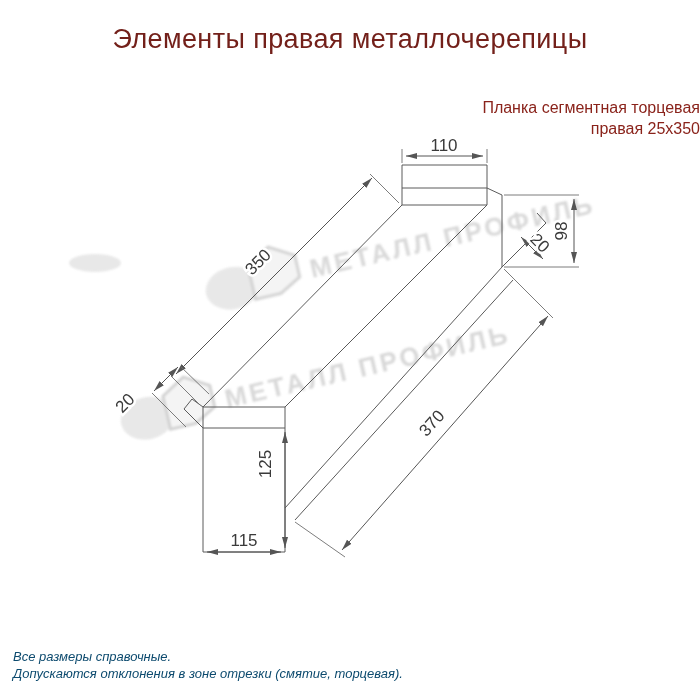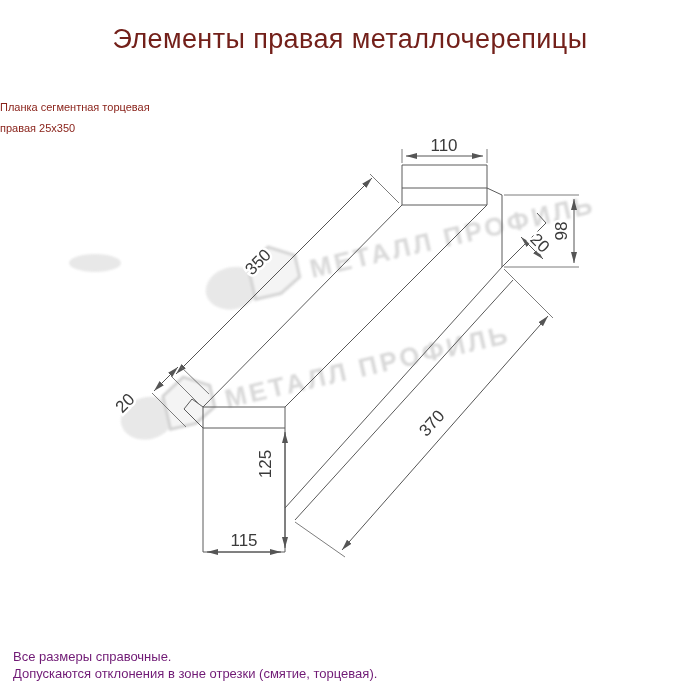--- a/index.html
+++ b/index.html
@@ -6,26 +6,26 @@
   body{
     width:700px;height:700px;background:#ffffff;position:relative;overflow:hidden;
     font-family:"Liberation Sans", sans-serif;
   }
   .stage{position:absolute;inset:0;background:#fff;}
   .title{
     position:absolute;top:24px;left:0;width:700px;text-align:center;
     font-size:27px;letter-spacing:.4px;color:#73201a;white-space:nowrap;
   }
   .subtitle{
-    position:absolute;top:97px;left:0;width:700px;text-align:left;
-    font-size:11px;line-height:21px;color:#8a231b;
+    position:absolute;top:97px;left:0;width:700px;text-align:right;
+    font-size:16px;line-height:21px;color:#8a231b;
   }
   .notes{
     position:absolute;left:13px;top:648px;
-    font-size:13px;line-height:17px;color:#701a75;
+    font-size:13px;line-height:17px;color:#0c4a6e;font-style:italic;
   }
   svg.draw{position:absolute;left:0;top:0;}
   .part{stroke:#5a5a5a;stroke-width:1;fill:none;}
   .ext{stroke:#6e6e6e;stroke-width:.9;fill:none;}
   .dimline{stroke:#555;stroke-width:1;fill:none;}
   .dim{
     font-family:"Liberation Sans", sans-serif;font-size:17px;fill:#3a3a3a;
     text-anchor:middle;stroke:#fff;stroke-width:5px;paint-order:stroke;
   }
   .wmtext{

